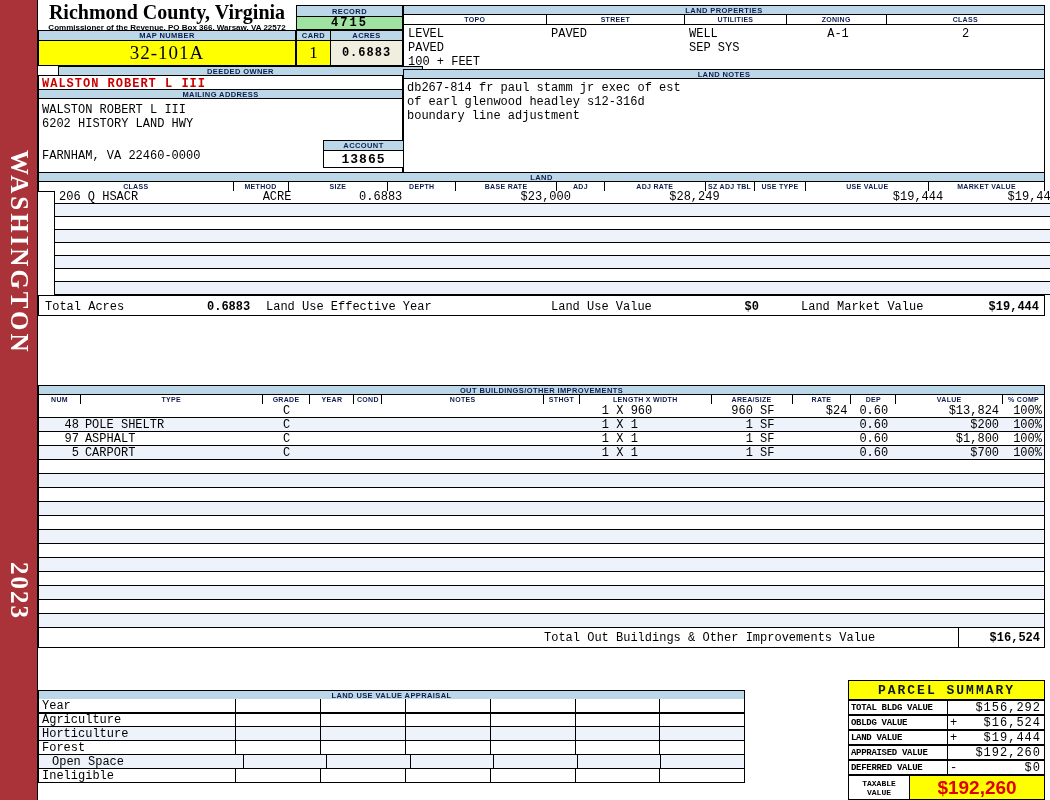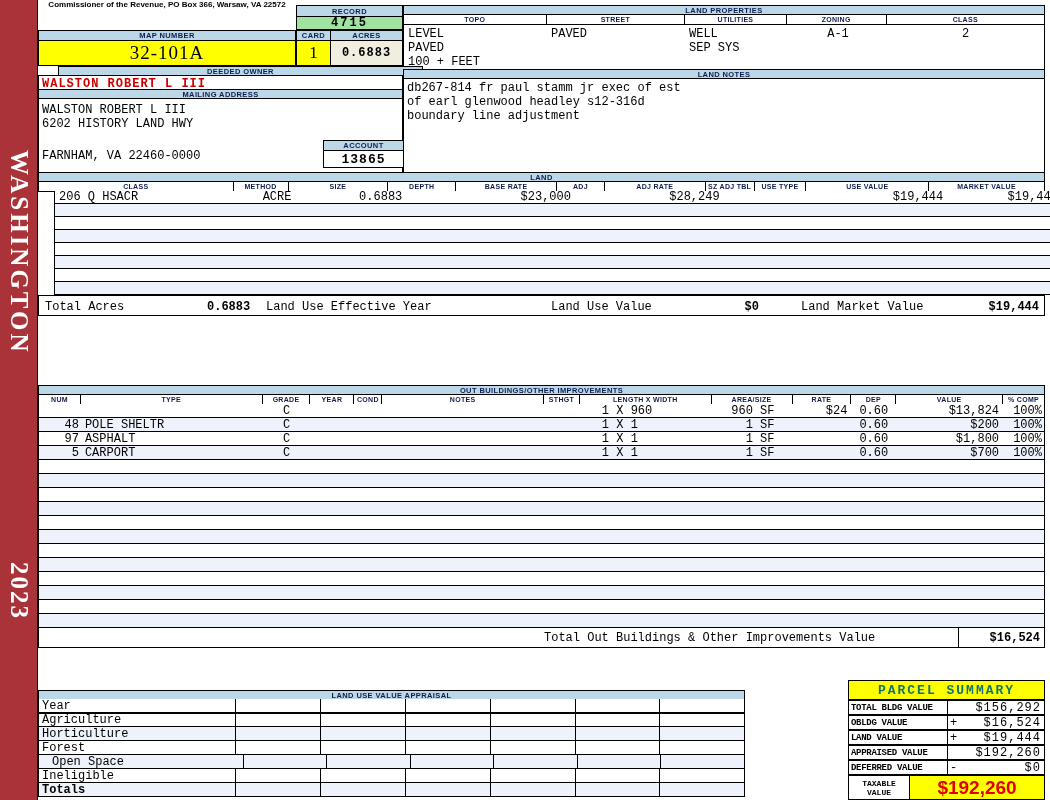--- a/index.html
+++ b/index.html
@@ -38,20 +38,21 @@
 </style>
 </head>
 <body>
 
 <div id="sidebar" class="abs">
   <div class="v-text" style="top:150px; font-size:25px; letter-spacing:3px;">WASHINGTON</div>
   <div class="v-text" style="top:562px; font-size:25px; letter-spacing:2px;">2023</div>
 </div>
 
 <div class="abs" style="left:38px; top:1px; width:258px; height:29px; text-align:center;">
+  <div style="font:bold 20px 'Liberation Serif', serif; color:#000;">Richmond County, Virginia</div>
   <div style="font:bold 8px 'Liberation Sans', sans-serif; color:#000; margin-top:-1px;">Commissioner of the Revenue, PO Box 366, Warsaw, VA 22572</div>
 </div>
 
 <div class="abs band" style="left:38px; top:30px; width:258px; height:11px;">MAP NUMBER</div>
 <div class="abs" style="left:38px; top:40px; width:258px; height:26px; background:#FFFF00; border:1px solid #000;
      display:flex; align-items:center; justify-content:center;
      font:19px 'Liberation Serif', serif; letter-spacing:1px; color:#00001a;">32-101A</div>
 
 <div class="abs band" style="left:296px; top:5px; width:107px; height:12px;">RECORD</div>
 <div class="abs" style="left:296px; top:16px; width:107px; height:14px; background:#9FE3A0; border:1px solid #000;
@@ -298,34 +299,25 @@
     </div>
     <div class="trow" style="height: 14px; border-top: none;">
       <div class="tcell" style="width: 197px; padding-left: 3px;">Ineligible</div>
       <div class="tcell" style="width: 85px; border-left: 1px solid rgb(0, 0, 0); height: 100%;"></div>
       <div class="tcell" style="width: 85px; border-left: 1px solid rgb(0, 0, 0); height: 100%;"></div>
       <div class="tcell" style="width: 85px; border-left: 1px solid rgb(0, 0, 0); height: 100%;"></div>
       <div class="tcell" style="width: 85px; border-left: 1px solid rgb(0, 0, 0); height: 100%;"></div>
       <div class="tcell" style="width: 85px; border-left: 1px solid rgb(0, 0, 0); height: 100%;"></div>
       <div class="tcell" style="width: 85px; border-left: 1px solid rgb(0, 0, 0); height: 100%;"></div>
     </div>
-    <div class="trow alt" style="height: 14px; border-top: none;">
-      <div class="tcell" style="width: 197px; padding-left: 3px; font-weight: bold;">Totals</div>
-      <div class="tcell" style="width: 85px; border-left: 1px solid rgb(0, 0, 0); height: 100%;"></div>
-      <div class="tcell" style="width: 85px; border-left: 1px solid rgb(0, 0, 0); height: 100%;"></div>
-      <div class="tcell" style="width: 85px; border-left: 1px solid rgb(0, 0, 0); height: 100%;"></div>
-      <div class="tcell" style="width: 85px; border-left: 1px solid rgb(0, 0, 0); height: 100%;"></div>
-      <div class="tcell" style="width: 85px; border-left: 1px solid rgb(0, 0, 0); height: 100%;"></div>
-      <div class="tcell" style="width: 85px; border-left: 1px solid rgb(0, 0, 0); height: 100%;"></div>
-    </div>
   </div>
 
 <div class="abs" style="left:848px; top:680px; width:197px;">
   <div style="height:20px; background:#FFFF00; border:1px solid #000; display:flex; align-items:center; justify-content:center;
-       font:bold 13px 'Liberation Mono', monospace; letter-spacing:2px; color:#0f766e;">PARCEL SUMMARY</div>
+       font:bold 13px 'Liberation Mono', monospace; letter-spacing:2px; color:#0f172a;">PARCEL SUMMARY</div>
   <div id="ps-rows">
       <div class="ps-row">
         <div class="ps-label">TOTAL BLDG VALUE</div>
         <div class="ps-val">
           <span class="ps-op"></span>
           <span class="ps-amt">$156,292</span>
         </div>
       </div>
       <div class="ps-row">
         <div class="ps-label">OBLDG VALUE</div>

